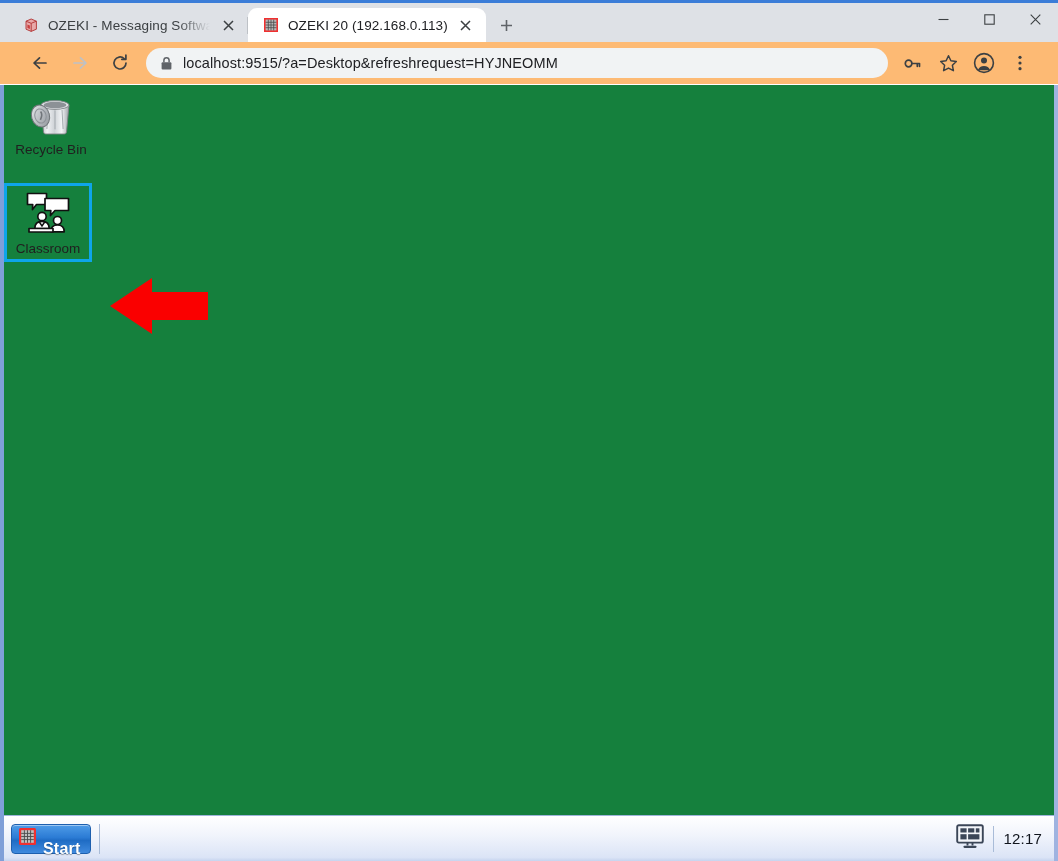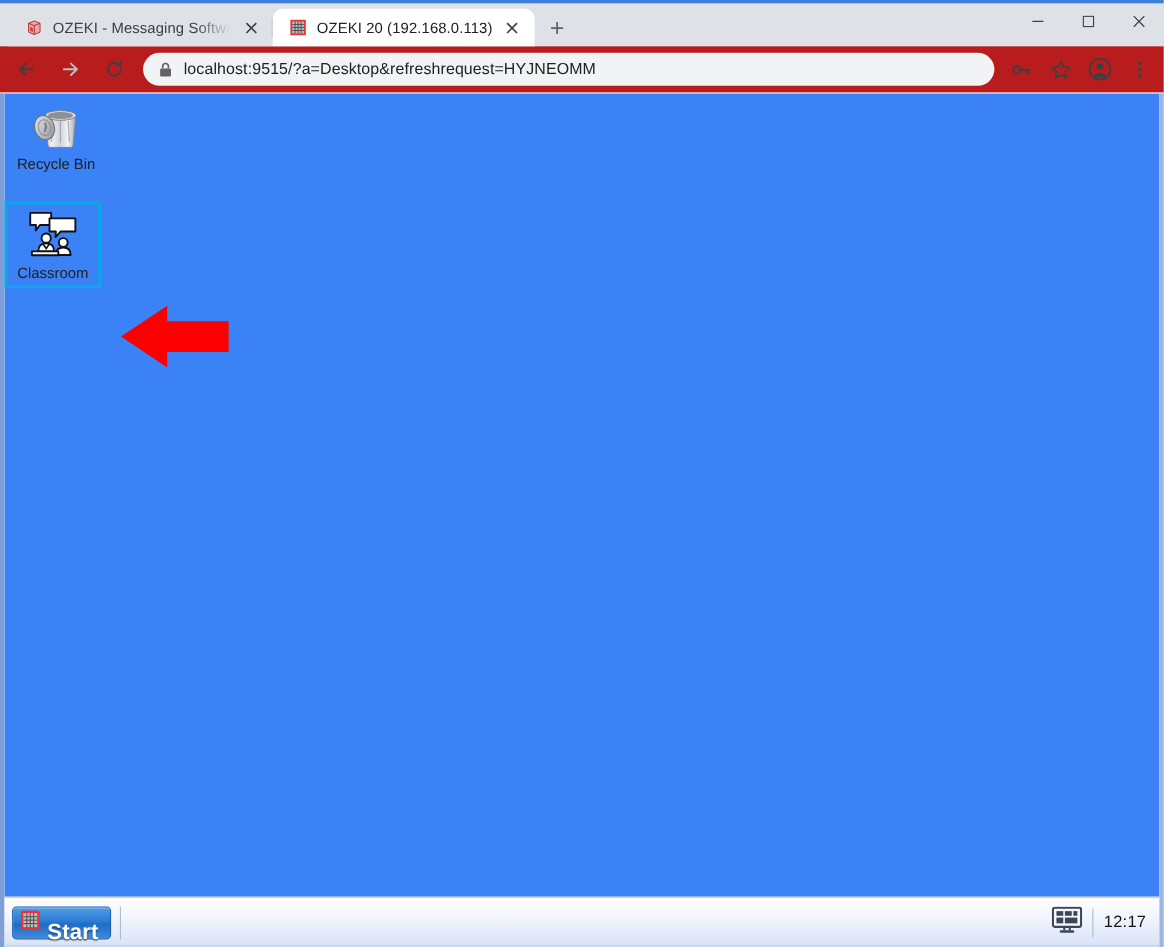--- a/index.html
+++ b/index.html
@@ -78,23 +78,23 @@
     display: flex; height: 32px;
   }
   .winbtn {
     width: 46px; height: 32px;
     display: flex; align-items: center; justify-content: center;
     color: #3c4043;
   }
 
   
   .toolbar {
-    height: 43px; background: #b91c1c;
+    height: 43px; background: #fdba74;
     display: flex; align-items: center;
-    padding: 0 4px;
+    padding: 0 20px;
     flex: 0 0 auto;
     border-bottom: 1px solid #ffffff;
   }
   .navbtn {
     width: 30px; height: 30px; margin: 0 5px;
     display: flex; align-items: center; justify-content: center;
     border-radius: 50%; flex: 0 0 auto;
   }
   .omnibox {
     flex: 1 1 auto; height: 30px; margin: 0 6px 0 6px;
@@ -123,21 +123,21 @@
     overflow: hidden;
   }
   .viewport::after{
     content:""; position:absolute; right:-4px; top:0; bottom:0; width:2px;
     background:#1a2b4d;
   }
 
   
   .desktop {
     position: absolute; left:0; top:0; right:0; bottom:46px;
-    background: #3b82f6;
+    background: #15803d;
   }
 
   .icon-cell {
     position: absolute;
     width: 90px;
     display: flex; flex-direction: column; align-items: center;
     text-align: center;
   }
   .icon-art {
     width: 52px; height: 48px;
@@ -179,21 +179,21 @@
   .start-btn {
     height: 30px; min-width: 76px;
     background: linear-gradient(to bottom, #4f9ce8 0%, #2b7bd4 45%, #1f6cc4 55%, #3f8ade 100%);
     border: 1px solid #1d5fae;
     border-radius: 4px;
     display: flex; align-items: center; gap: 6px;
     padding: 0 10px 0 6px;
     box-shadow: inset 0 1px 0 rgba(255,255,255,.45);
   }
   .start-label {
-    font-size: 20px; font-weight: bold; color: #ffffff;
+    font-size: 16px; font-weight: bold; color: #ffffff;
     text-shadow: 0 1px 1px rgba(0,0,0,.35);
     letter-spacing: .2px;
     margin-top: 20px;
   }
   .tb-sep {
     width: 1px; height: 30px; background: #a9bcd8; margin: 0 8px;
     flex: 0 0 auto;
   }
   .tb-spacer { flex: 1 1 auto; }
   .tray {

